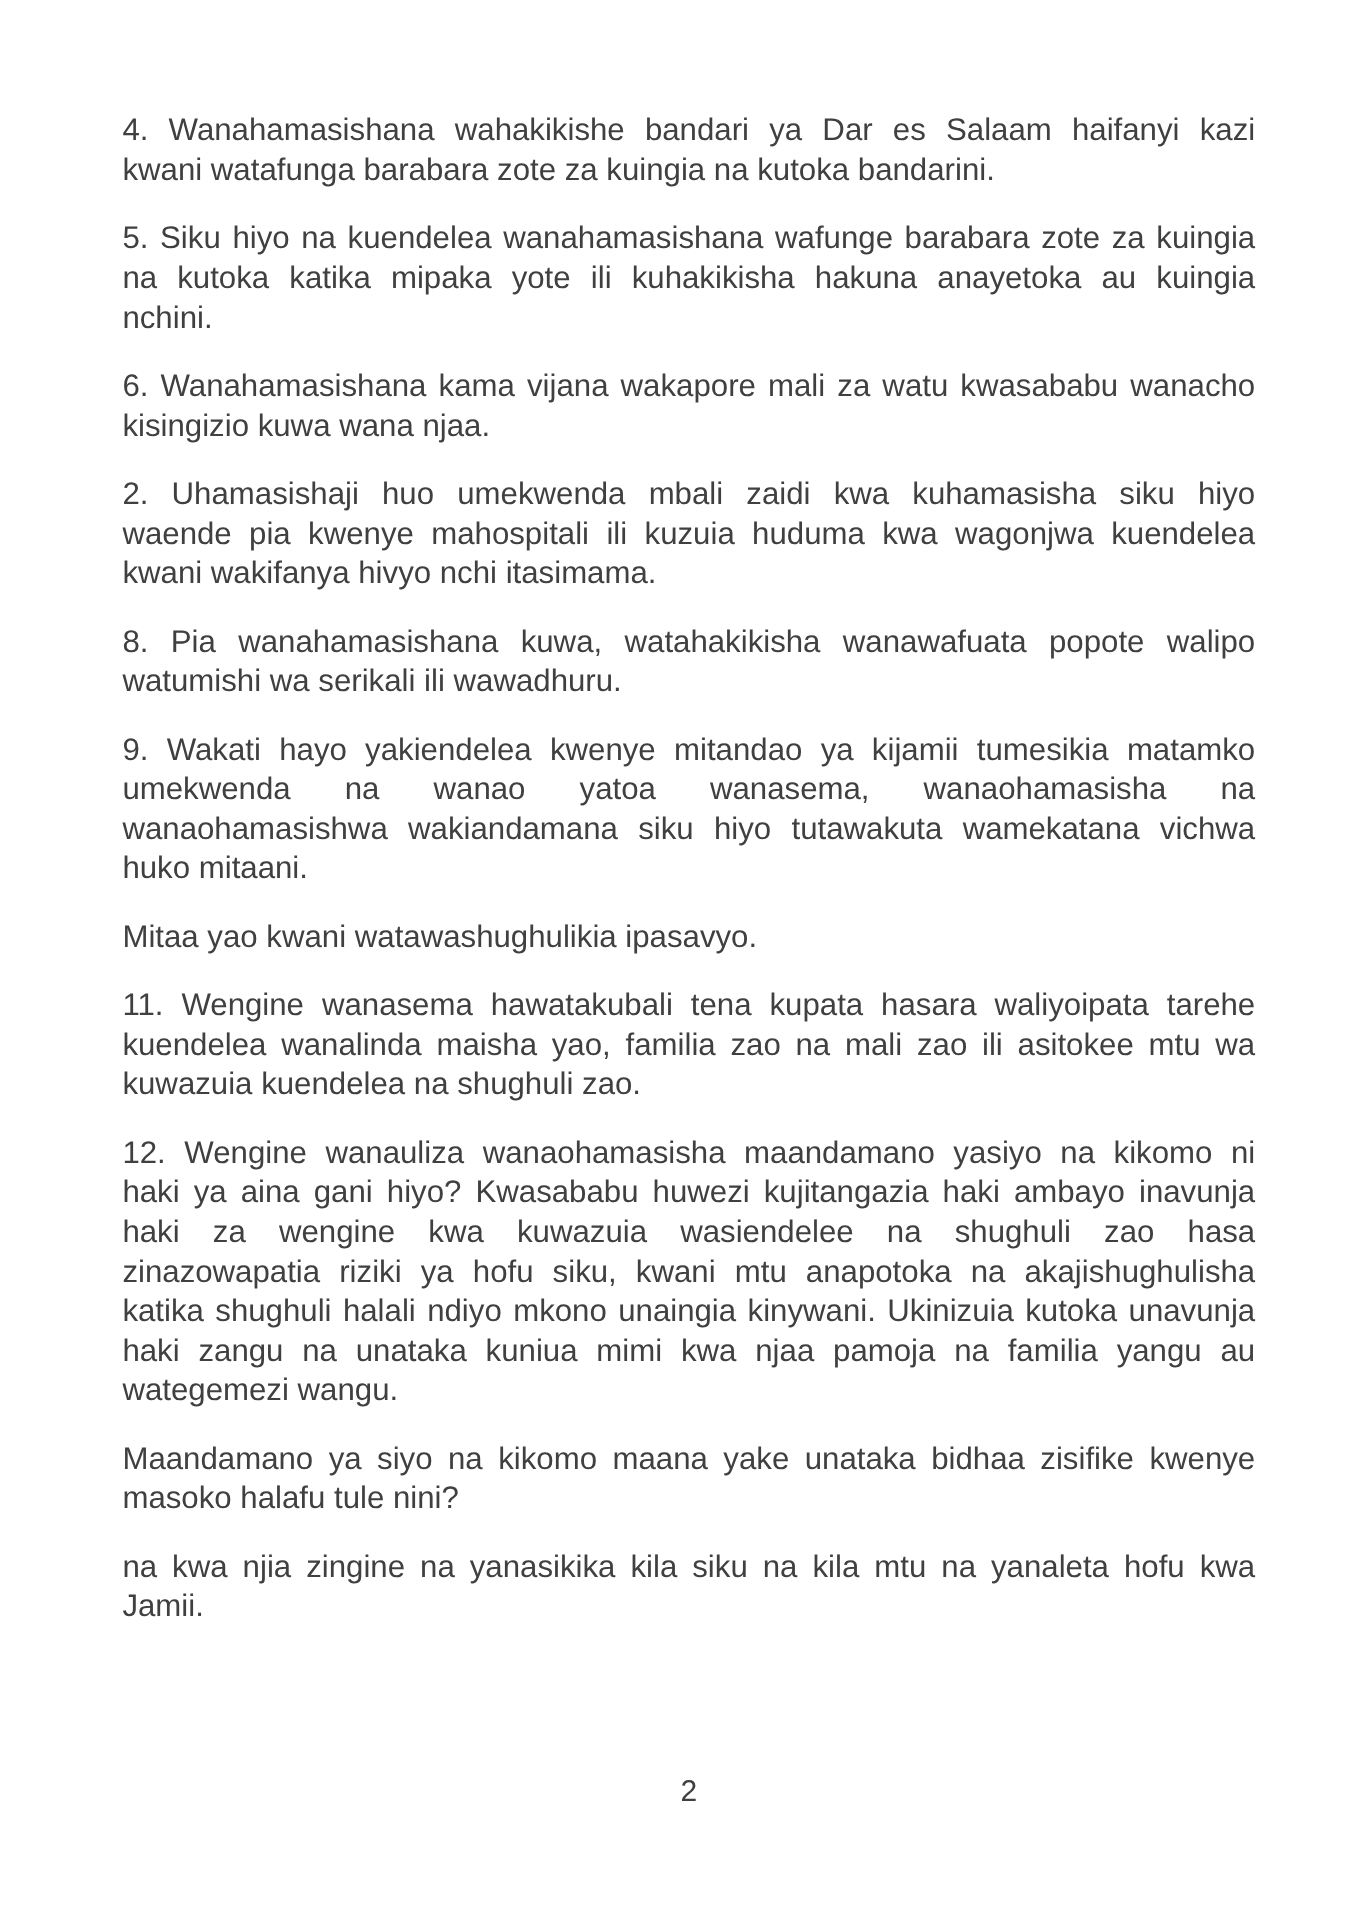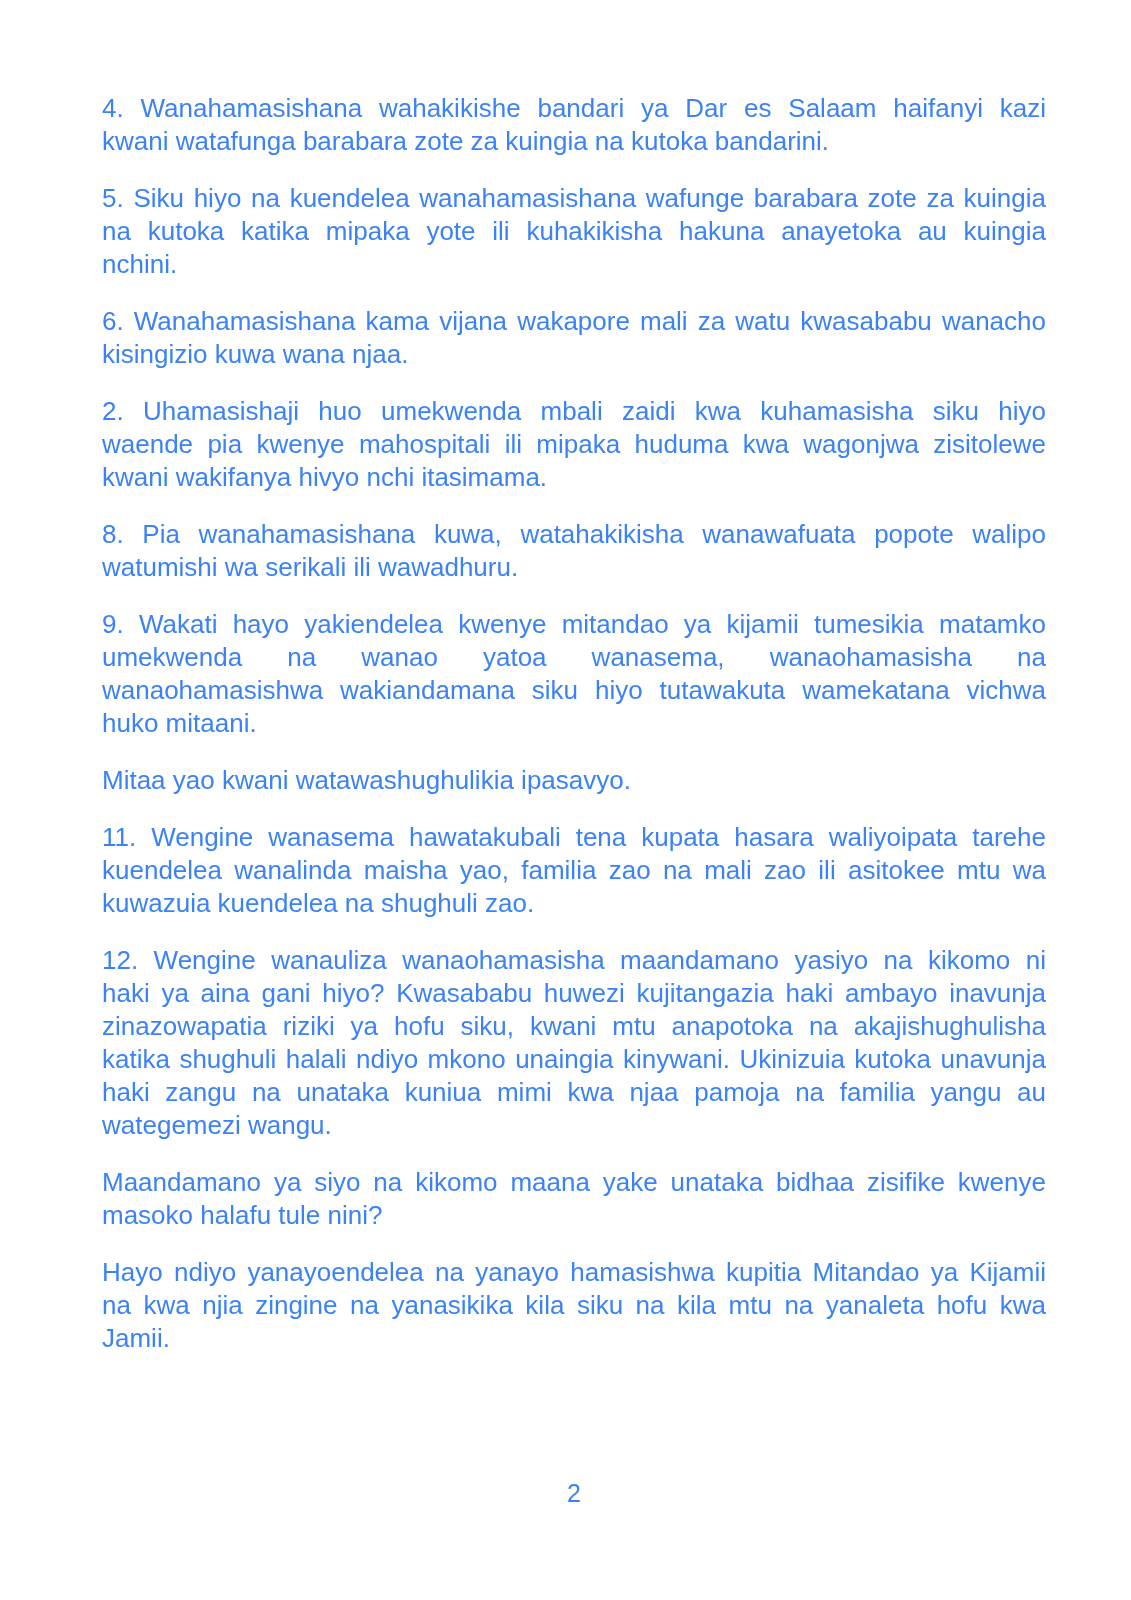--- a/index.html
+++ b/index.html
@@ -6,21 +6,21 @@
     margin: 0;
     padding: 0;
     background: #ffffff;
   }
   .page {
     position: relative;
     width: 1131px;
     height: 1600px;
     background: #ffffff;
     font-family: "Liberation Sans", "DejaVu Sans", sans-serif;
-    color: #3b82f6;
+    color: #404040;
     overflow: hidden;
   }
   .body-text {
     position: absolute;
     left: 102px;
     top: 92px;
     width: 944px;
   }
   .para {
     margin: 0 0 24px 0;
@@ -59,21 +59,21 @@
         <span class="line">5. Siku hiyo na kuendelea wanahamasishana wafunge barabara zote za kuingia</span>
         <span class="line">na kutoka katika mipaka yote ili kuhakikisha hakuna anayetoka au kuingia</span>
         <span class="line final">nchini.</span>
       </p>
       <p class="para">
         <span class="line">6. Wanahamasishana kama vijana wakapore mali za watu kwasababu wanacho</span>
         <span class="line final">kisingizio kuwa wana njaa.</span>
       </p>
       <p class="para">
         <span class="line">2. Uhamasishaji huo umekwenda mbali zaidi kwa kuhamasisha siku hiyo</span>
-        <span class="line">waende pia kwenye mahospitali ili mipaka huduma kwa wagonjwa zisitolewe</span>
+        <span class="line">waende pia kwenye mahospitali ili kuzuia huduma kwa wagonjwa kuendelea</span>
         <span class="line final">kwani wakifanya hivyo nchi itasimama.</span>
       </p>
       <p class="para">
         <span class="line">8. Pia wanahamasishana kuwa, watahakikisha wanawafuata popote walipo</span>
         <span class="line final">watumishi wa serikali ili wawadhuru.</span>
       </p>
       <p class="para">
         <span class="line">9. Wakati hayo yakiendelea kwenye mitandao ya kijamii tumesikia matamko</span>
         <span class="line">umekwenda na wanao yatoa wanasema, wanaohamasisha na</span>
         <span class="line">wanaohamasishwa wakiandamana siku hiyo tutawakuta wamekatana vichwa</span>
@@ -83,31 +83,31 @@
         <span class="line final">Mitaa yao kwani watawashughulikia ipasavyo.</span>
       </p>
       <p class="para">
         <span class="line">11. Wengine wanasema hawatakubali tena kupata hasara waliyoipata tarehe</span>
         <span class="line">kuendelea wanalinda maisha yao, familia zao na mali zao ili asitokee mtu wa</span>
         <span class="line final">kuwazuia kuendelea na shughuli zao.</span>
       </p>
       <p class="para">
         <span class="line">12. Wengine wanauliza wanaohamasisha maandamano yasiyo na kikomo ni</span>
         <span class="line">haki ya aina gani hiyo? Kwasababu huwezi kujitangazia haki ambayo inavunja</span>
+        <span class="line">haki za wengine kwa kuwazuia wasiendelee na shughuli zao hasa</span>
         <span class="line">zinazowapatia riziki ya hofu siku, kwani mtu anapotoka na akajishughulisha</span>
         <span class="line">katika shughuli halali ndiyo mkono unaingia kinywani. Ukinizuia kutoka unavunja</span>
         <span class="line">haki zangu na unataka kuniua mimi kwa njaa pamoja na familia yangu au</span>
         <span class="line final">wategemezi wangu.</span>
       </p>
       <p class="para">
         <span class="line">Maandamano ya siyo na kikomo maana yake unataka bidhaa zisifike kwenye</span>
         <span class="line final">masoko halafu tule nini?</span>
       </p>
       <p class="para">
-        <span class="line">Hayo ndiyo yanayoendelea na yanayo hamasishwa kupitia Mitandao ya Kijamii</span>
         <span class="line">na kwa njia zingine na yanasikika kila siku na kila mtu na yanaleta hofu kwa</span>
         <span class="line final">Jamii.</span>
       </p>
     </main>
   <footer class="page-footer">
     <span>2</span>
   </footer>
 </div>
 
 </body></html>

